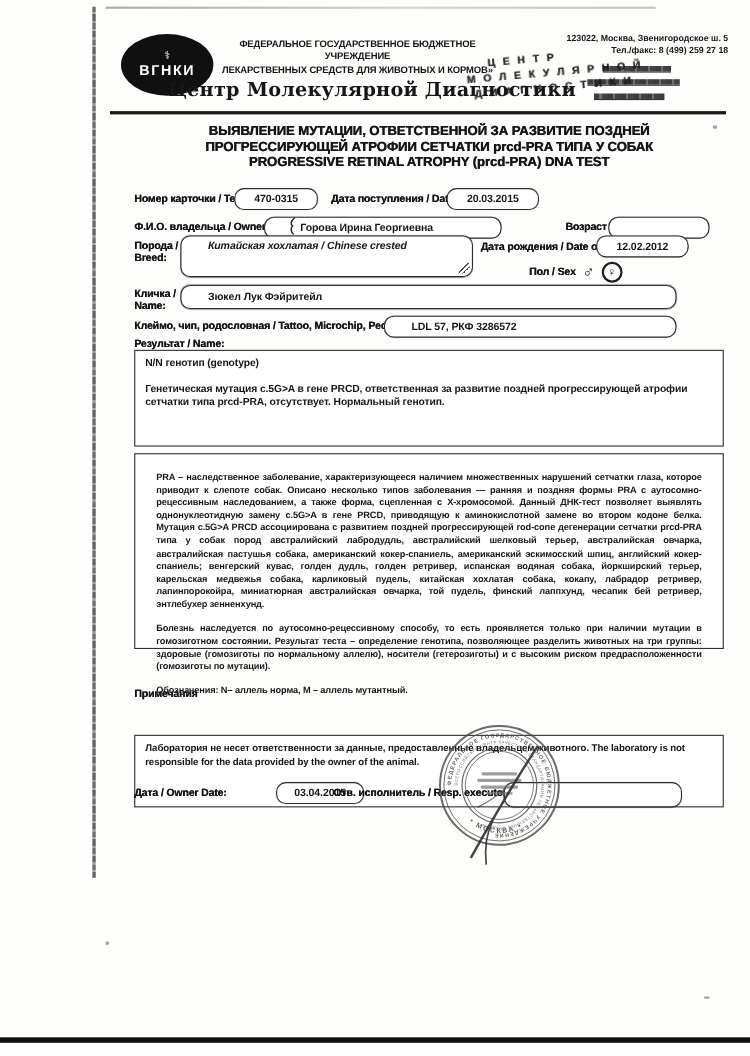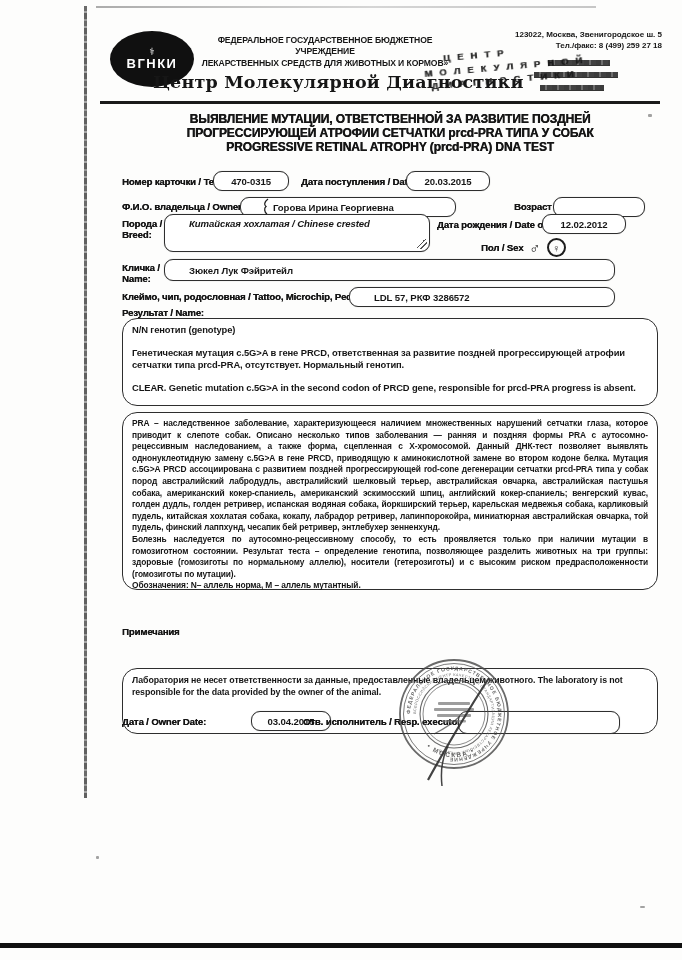--- a/index.html
+++ b/index.html
@@ -42,26 +42,26 @@
   .box.center{justify-content:center;padding:0 2px;}
   .box.area{align-items:flex-start;padding-top:3px;position:absolute;}
   .grip{position:absolute;right:2px;bottom:2px;width:10px;height:10px;
     background:linear-gradient(135deg,transparent 0 40%,#555 40% 48%,transparent 48% 62%,#555 62% 70%,transparent 70%);}
   .sexline{display:flex;align-items:center;gap:6px;}
   .male{font-size:15px;font-weight:700;line-height:15px;}
   .female-ring{width:15px;height:15px;border:2px solid #1d1d1d;border-radius:50%;
        display:inline-flex;align-items:center;justify-content:center;font-size:11px;font-weight:700;}
   .hand-mark{margin-right:3px;margin-left:-4px;}
   
-  .bigbox{border:1.6px solid #2e2e2e;border-radius:15px;background:#fff;box-sizing:border-box;
+  .bigbox{border:1.6px solid #2e2e2e;border-radius:0;background:#fff;box-sizing:border-box;
        padding:5px 9px;font-weight:700;letter-spacing:-.1px;}
   .result-box{font-size:9.4px;line-height:12.5px;}
   .result-box p{margin:0 0 10px 0;}
   .info-box{font-size:8.4px;line-height:11.6px;text-align:justify;}
-  .info-box p{margin:0;}
+  .info-box p{margin:10px;}
   .notes-box{font-size:8.8px;line-height:12px;}
   .seal{z-index:6;}
   .watermark-center{filter:blur(.3px);}
 </style>
 </head>
 <body>
 
 <div class="page">
 
   <div class="abs edge-left"></div>
@@ -149,21 +149,20 @@
 
   <div class="abs lbl" style="left:122px;top:291px;">Клеймо, чип, родословная / Tattoo, Microchip, Pedigree:</div>
   <div class="abs box" style="left:349px;top:287px;width:266px;height:20px;">
     <span>LDL 57, РКФ 3286572</span>
   </div>
 
   <div class="abs lbl" style="left:122px;top:307px;">Результат / Name:</div>
   <div class="abs bigbox result-box" style="left:122px;top:318px;width:536px;height:88px;">
     <p>N/N генотип (genotype)</p>
     <p>Генетическая мутация c.5G&gt;A в гене PRCD, ответственная за развитие поздней прогрессирующей атрофии сетчатки типа prcd-PRA, отсутствует. Нормальный генотип.</p>
-    <p>CLEAR. Genetic mutation c.5G&gt;A in the second codon of PRCD gene, responsible for prcd-PRA progress is absent.</p>
   </div>
 
   <div class="abs bigbox info-box" style="left:122px;top:412px;width:536px;height:178px;">
     <p>PRA – наследственное заболевание, характеризующееся наличием множественных нарушений сетчатки глаза, которое приводит к слепоте собак. Описано несколько типов заболевания — ранняя и поздняя формы PRA с аутосомно-рецессивным наследованием, а также форма, сцепленная с Х-хромосомой. Данный ДНК-тест позволяет выявлять однонуклеотидную замену c.5G&gt;A в гене PRCD, приводящую к аминокислотной замене во втором кодоне белка. Мутация c.5G&gt;A PRCD ассоциирована с развитием поздней прогрессирующей rod-cone дегенерации сетчатки prcd-PRA типа у собак пород австралийский лабродудль, австралийский шелковый терьер, австралийская овчарка, австралийская пастушья собака, американский кокер-спаниель, американский эскимосский шпиц, английский кокер-спаниель; венгерский кувас, голден дудль, голден ретривер, испанская водяная собака, йоркширский терьер, карельская медвежья собака, карликовый пудель, китайская хохлатая собака, кокапу, лабрадор ретривер, лапинпорокойра, миниатюрная австралийская овчарка, той пудель, финский лаппхунд, чесапик бей ретривер, энтлебухер зенненхунд.</p>
     <p>Болезнь наследуется по аутосомно-рецессивному способу, то есть проявляется только при наличии мутации в гомозиготном состоянии. Результат теста – определение генотипа, позволяющее разделить животных на три группы: здоровые (гомозиготы по нормальному аллелю), носители (гетерозиготы) и с высоким риском предрасположенности (гомозиготы по мутации).</p>
     <p>Обозначения: N– аллель норма, M – аллель мутантный.</p>
   </div>
 
   <div class="abs lbl" style="left:122px;top:626px;">Примечания</div>
   <div class="abs bigbox notes-box" style="left:122px;top:668px;width:536px;height:66px;">

